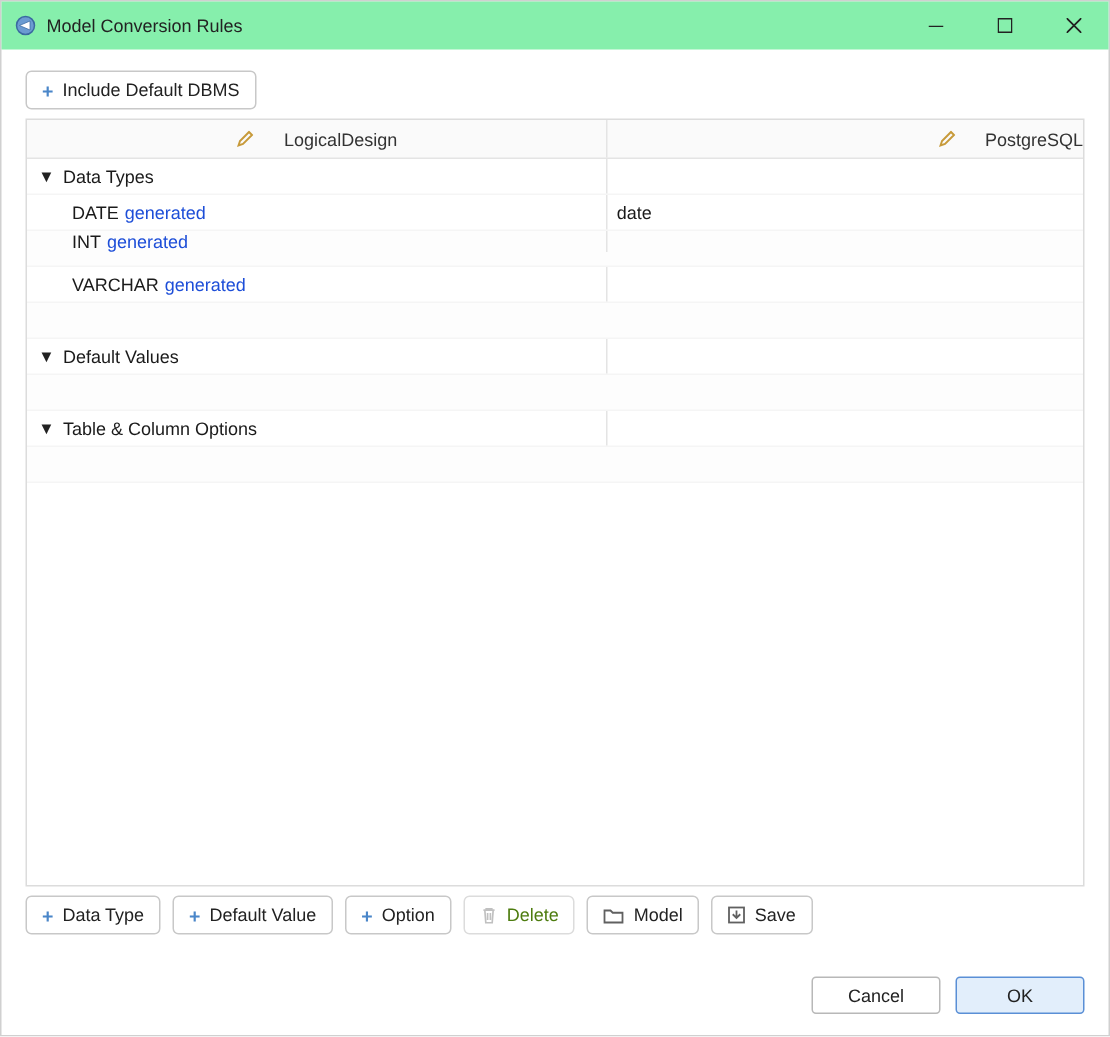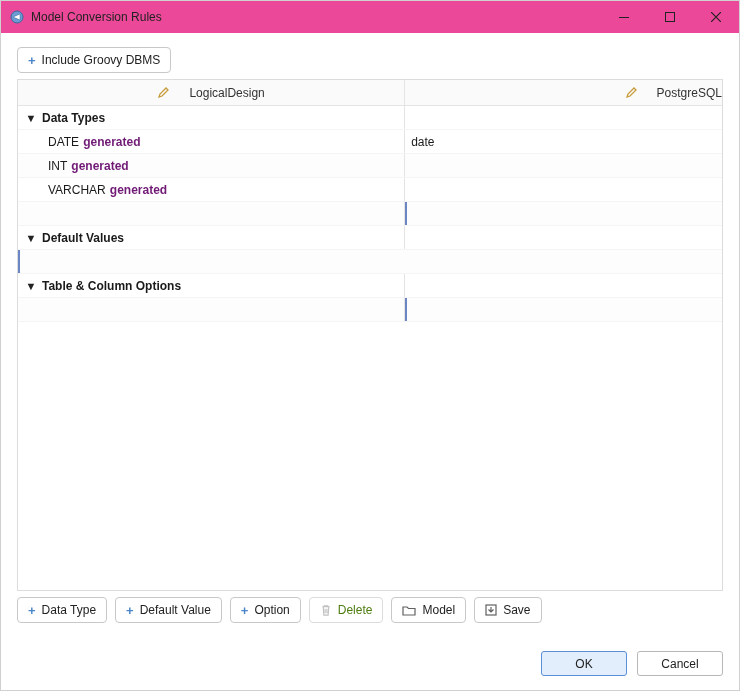--- a/index.html
+++ b/index.html
@@ -16,21 +16,21 @@
     width: 740px; height: 691px;
     border: 1px solid #d0d0d0;
     display: flex; flex-direction: column;
     background: #ffffff;
   }
   
   .titlebar {
     height: 32px;
     display: flex; align-items: center;
     padding: 0 0 0 8px;
-    background: #ec4899;
+    background: #86efac;
   }
   .titlebar .app-icon {
     width: 16px; height: 16px; margin-right: 6px;
     display: inline-flex; align-items:center; justify-content:center;
   }
   .titlebar .title {
     font-size: 12px; color: #222;
   }
   .titlebar .spacer { flex: 1; }
   .winbtn {
@@ -83,39 +83,39 @@
   .col-head.left { width: 55%; border-right: 1px solid #e4e4e4; }
   .col-head.right { width: 45%; justify-content: flex-end; }
   .pencil-icon { display:inline-flex; }
   .pencil-icon svg { stroke:#c79a3a; }
   .grid-body { flex:1; overflow:auto; background:#fff; }
   .row {
     display:flex; height: 24px; align-items:stretch;
     font-size: 12px;
     border-bottom: 1px solid #f5f5f5;
   }
-  .row.alt { background: #fdfdfd; }
+  .row.alt { background: #fdfdfd; flex-direction: column; }
   .cell-l {
     width:55%; display:flex; align-items:center;
     padding-left: 6px;
     border-right: 1px solid #e4e4e4;
   }
   .cell-r {
     width:45%; display:flex; align-items:center;
     padding-left: 6px;
   }
   .cell-r.cursor { border-left: 2px solid #6b86c5; padding-left:4px; }
   .section-row .section-tog {
     display:inline-flex; align-items:center; justify-content:center;
     width:14px; height:14px; margin-right:4px;
     color:#222; font-size:11px;
   }
-  .section-row .section-title { font-weight: bold; }
+  .section-row .section-title { font-weight: normal; }
   .data-row .cell-l { padding-left: 30px; }
-  .gen { color:#701a75; margin-left:4px; font-weight: bold; }
+  .gen { color:#1d4ed8; margin-left:4px; font-weight: normal; }
   
   .action-row {
     display:flex; gap:8px; align-items:center;
   }
   .dialog-row {
     display:flex; justify-content:flex-end; gap:10px;
     padding-top: 22px;
   }
   .dlg-btn {
     width: 86px; height: 25px;
@@ -158,21 +158,21 @@
           <path d="M0 0 L10 10 M10 0 L0 10" stroke="currentColor" stroke-width="1.2"></path>
         </svg>
     </div>
   </div>
 
   <div class="client">
 
     <div class="toprow">
       <div class="btn">
         <span class="plus">+</span>
-        <span>Include Groovy DBMS</span>
+        <span>Include Default DBMS</span>
       </div>
     </div>
 
     <div class="grid">
       <div class="grid-header">
         <div class="col-head left">
           <span class="pencil-icon">
             <svg viewBox="0 0 12 12" width="12" height="12" fill="none" stroke-width="1.3">
               <path d="M2 10 L3 7 L9 1 L11 3 L5 9 Z"></path>
             </svg>
@@ -292,22 +292,22 @@
           <svg viewBox="0 0 12 12" width="12" height="12" fill="none" stroke-width="1.2">
             <rect x="1" y="1" width="10" height="10"></rect>
             <path d="M6 3v5M3.5 5.5 6 8l2.5-2.5"></path>
           </svg>
         </span>
         <span>Save</span>
       </div>
     </div>
 
     <div class="dialog-row">
+      <div class="dlg-btn">
+        <span>Cancel</span>
+      </div>
       <div class="dlg-btn primary">
         <span>OK</span>
       </div>
-      <div class="dlg-btn">
-        <span>Cancel</span>
-      </div>
     </div>
 
   </div>
 </div>
 
 </body></html>

